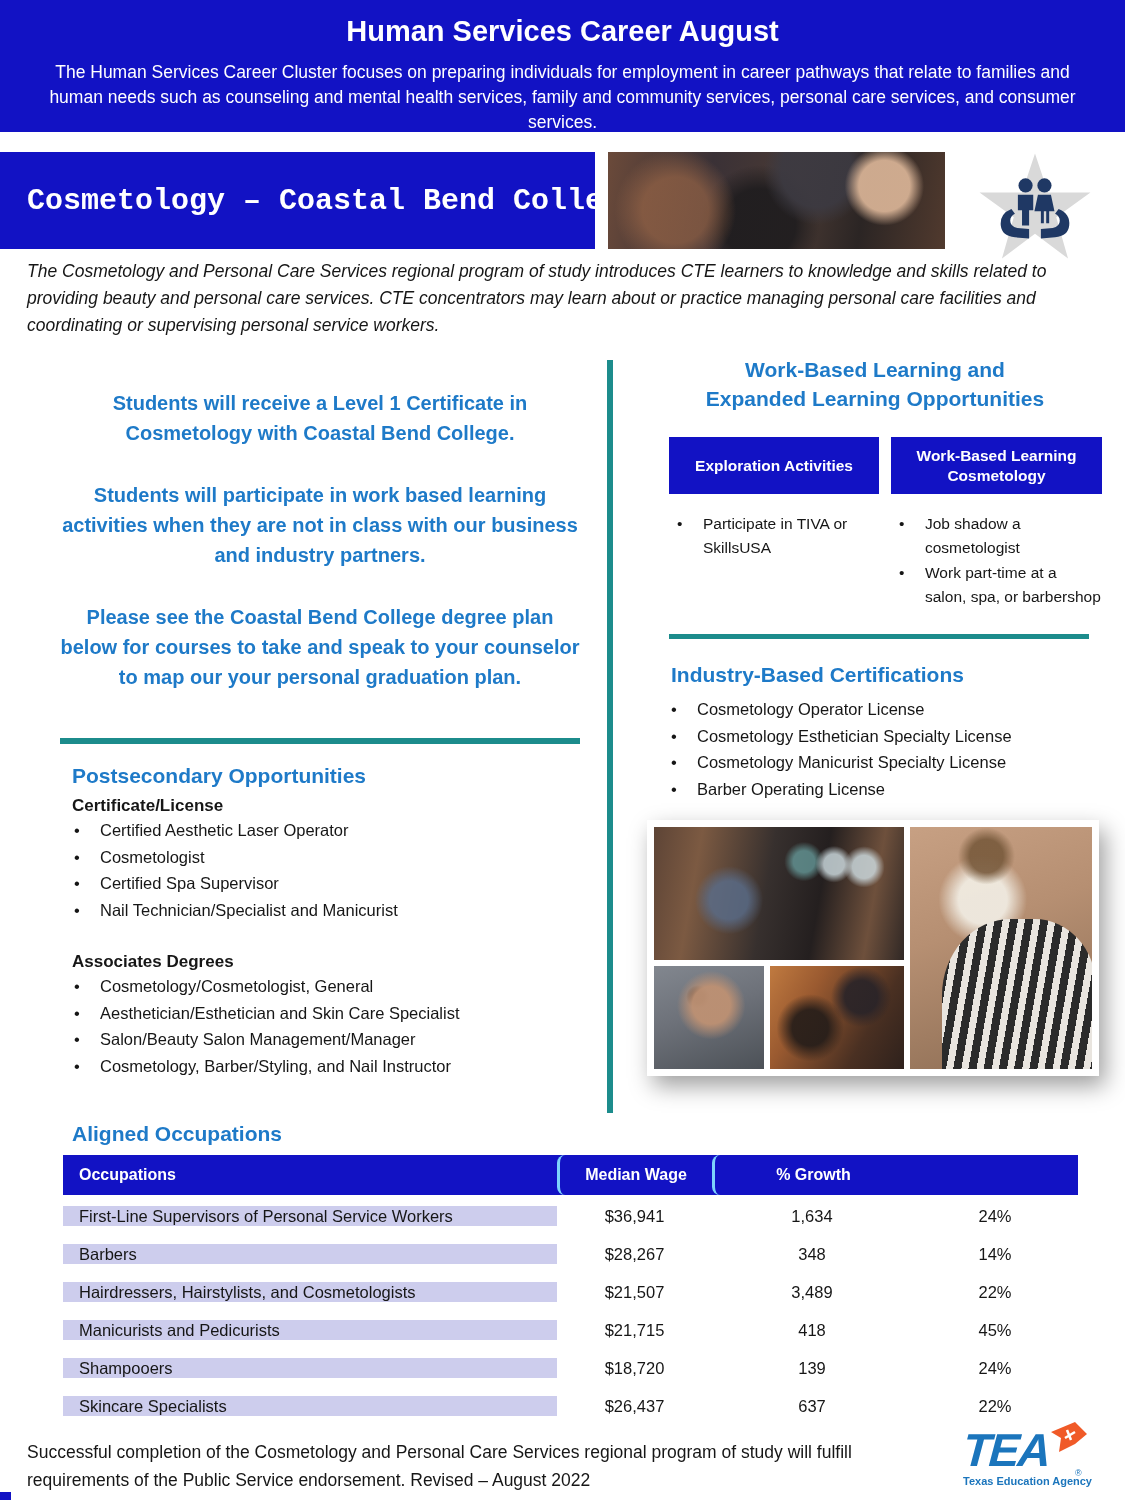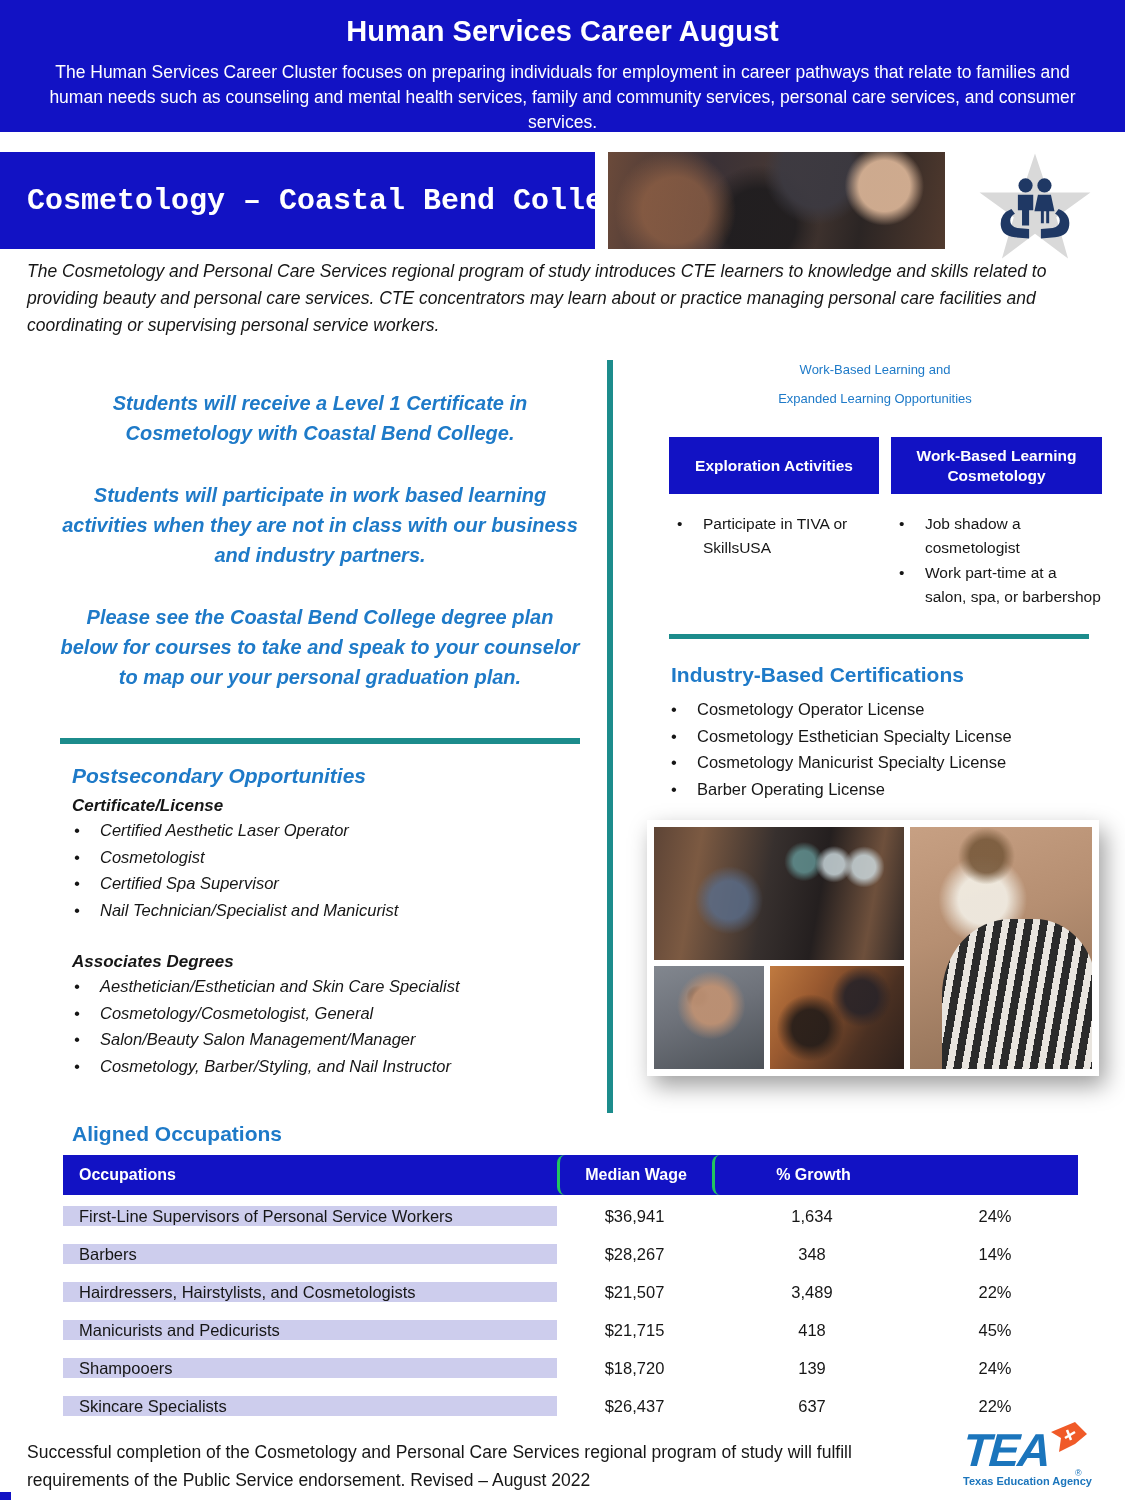--- a/index.html
+++ b/index.html
@@ -25,32 +25,32 @@
       radial-gradient(circle at 62% 20%, rgba(60,58,66,.9) 0 16%, transparent 24%),
       radial-gradient(circle at 20% 60%, rgba(150,100,70,.7) 0 12%, transparent 22%),
       radial-gradient(circle at 45% 75%, rgba(30,28,30,.9) 0 18%, transparent 30%),
       linear-gradient(100deg,#6b4a3a 0%,#3a3136 30%,#4a3a34 55%,#2b2524 75%,#513a2e 100%);
   }
   .cluster-logo{position:absolute;top:150px;left:975px;width:120px;height:118px;}
   
   .intro{position:absolute;top:258px;left:27px;width:1075px;font-style:italic;font-size:17.5px;line-height:27px;}
   
   .v-divider{position:absolute;left:607px;top:360px;width:6px;height:753px;background:var(--teal);}
-  .left-col{position:absolute;left:60px;top:388px;width:520px;font-style:italic;}
+  .left-col{position:absolute;left:60px;top:388px;width:520px;}
   .lead{color:var(--headingblue);font-weight:bold;font-size:20px;line-height:30px;text-align:center;margin:0 0 32px;}
   .h-rule{height:6px;background:var(--teal);border:none;margin:46px 0 0;}
   .sec-h{color:var(--headingblue);font-size:21px;font-weight:bold;margin:20px 0 8px 12px;}
   .sub-label{font-weight:bold;font-size:17px;margin:2px 0 2px 12px;}
   ul.bullets{list-style:none;margin:2px 0 0;padding:0;font-size:16.5px;line-height:25.5px;}
   ul.bullets li{padding-left:40px;position:relative;margin-bottom:1px;}
   ul.bullets li::before{content:"\2022";position:absolute;left:14px;}
   .gap{height:26px;}
   
   .right-col{position:absolute;left:657px;top:355px;width:436px;}
-  .wbl-h{text-align:center;color:var(--headingblue);font-weight:normal;font-size:13px;line-height:29px;}
+  .wbl-h{text-align:center;color:var(--headingblue);font-weight:bold;font-size:21px;line-height:29px;}
   .wbl-table{display:grid;grid-template-columns:210px 211px;column-gap:12px;margin:24px 0 0 12px;}
   .wbl-th{background:var(--band);color:#fff;font-weight:bold;font-size:15.5px;line-height:20px;
     display:flex;align-items:center;justify-content:center;text-align:center;height:57px;padding:0 8px;}
   .wbl-cell ul.bullets{font-size:15.5px;line-height:24px;margin-top:18px;}
   .wbl-cell ul.bullets li{padding-left:34px;}
   .wbl-cell ul.bullets li::before{left:8px;}
   .h-rule-r{height:5px;background:var(--teal);border:none;margin:24px 0 0 12px;width:420px;}
   .certs .sec-h{margin:24px 0 10px 14px;}
   
   .collage{margin:18px 0 0 -10px;width:452px;height:256px;background:#fff;padding:7px;
@@ -79,21 +79,21 @@
   .ph-barber::after{content:"";position:absolute;left:18%;top:38%;width:84%;height:70%;
       border-radius:45% 40% 0 0;
       background:repeating-linear-gradient(100deg,#e9e5df 0 7px,#2b2b2b 7px 15px);}
   
   .aligned{position:absolute;left:63px;top:1122px;width:1015px;}
   .aligned .sec-h{margin:0 0 9px 9px;}
   .occ-header{display:grid;grid-template-columns:494px 155px 200px 166px;background:var(--band);
     color:#fff;font-weight:bold;font-size:16px;height:40px;align-items:stretch;}
   .occ-header .hc{display:flex;align-items:center;justify-content:center;border-radius:8px;}
   .occ-header .hc.first{justify-content:flex-start;padding-left:16px;}
-  .occ-header .hc.sep{border-left:3px solid #22c55e;}
+  .occ-header .hc.sep{border-left:3px solid #7dd3fc;}
   .occ-row{display:grid;grid-template-columns:494px 155px 200px 166px;height:34px;margin-top:4px;
     font-size:16.5px;align-items:center;}
   .occ-row .c0{background:var(--lavender);height:20px;display:flex;align-items:center;padding-left:16px;}
   .occ-row .c1,.occ-row .c2,.occ-row .c3{text-align:center;}
   
   .footer-text{position:absolute;left:27px;top:1438px;width:915px;font-size:17.5px;line-height:28px;}
   .tea-logo{position:absolute;left:963px;top:1428px;width:124px;text-align:left;}
   .tea-word{font-size:46px;font-weight:bold;font-style:italic;color:var(--teablue);
     letter-spacing:-2px;line-height:44px;display:inline-block;transform:skewX(-4deg);}
   .tea-flag{position:absolute;left:82px;top:-6px;width:42px;height:34px;}
@@ -140,22 +140,22 @@
   <div class="sub-label">Certificate/License</div>
   <ul class="bullets">
       <li>Certified Aesthetic Laser Operator</li>
       <li>Cosmetologist</li>
       <li>Certified Spa Supervisor</li>
       <li>Nail Technician/Specialist and Manicurist</li>
     </ul>
   <div class="gap"></div>
   <div class="sub-label">Associates Degrees</div>
   <ul class="bullets">
+      <li>Cosmetology/Cosmetologist, General</li>
       <li>Aesthetician/Esthetician and Skin Care Specialist</li>
-      <li>Cosmetology/Cosmetologist, General</li>
       <li>Salon/Beauty Salon Management/Manager</li>
       <li>Cosmetology, Barber/Styling, and Nail Instructor</li>
     </ul>
 </div>
 
 <div class="right-col">
   <div class="wbl-h">
     <span>Work-Based Learning and</span><br>
     <span>Expanded Learning Opportunities</span>
   </div>

